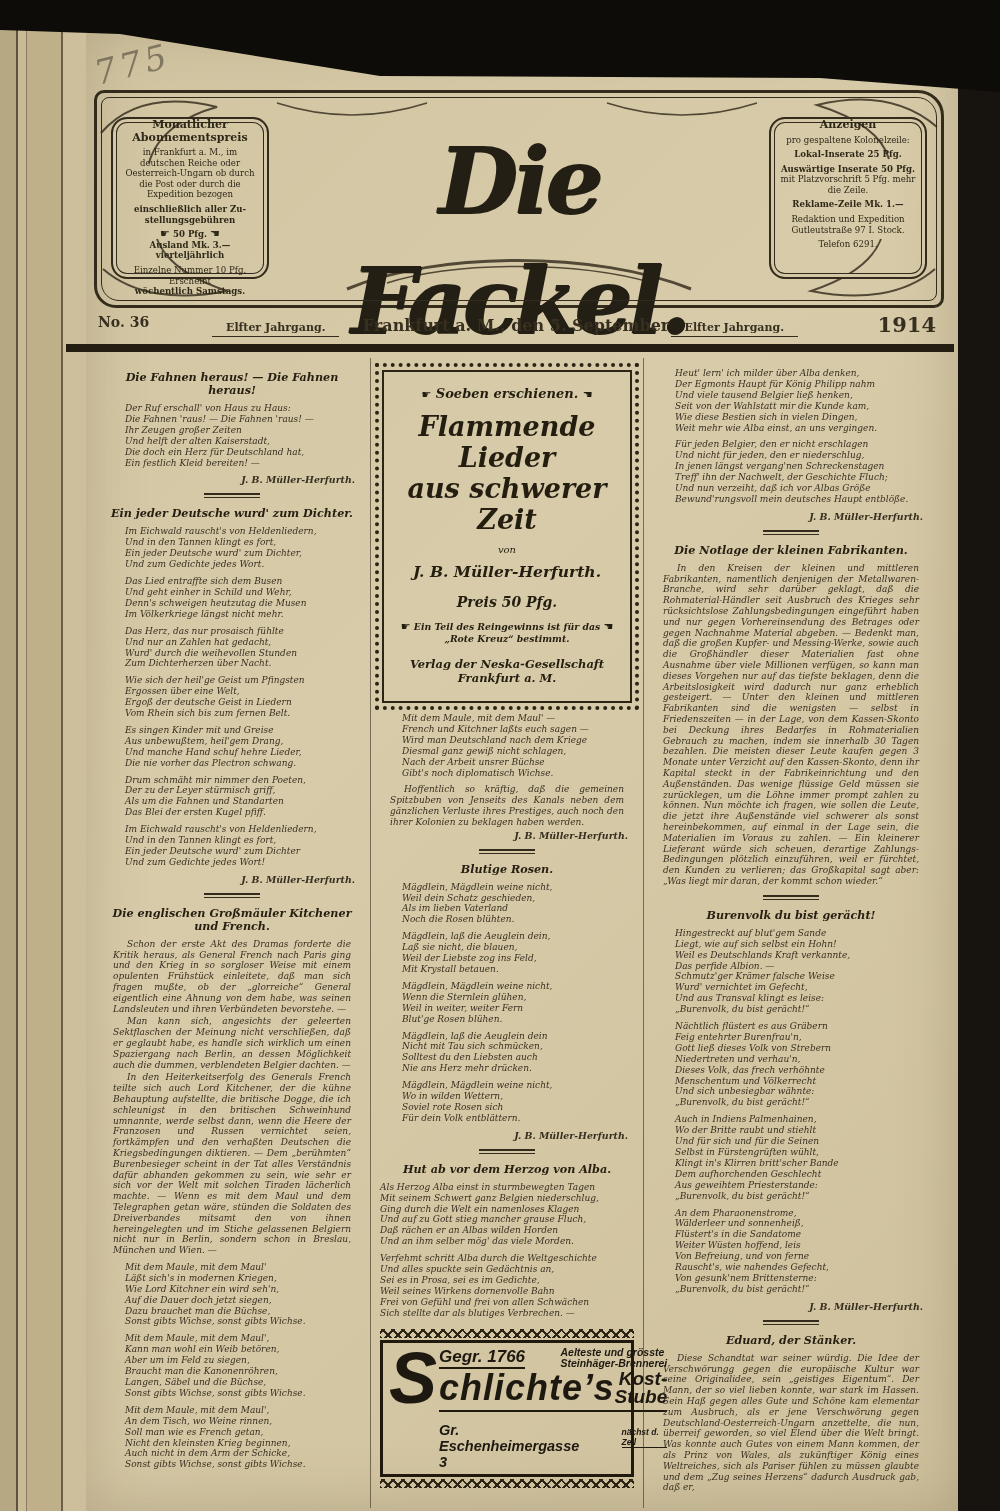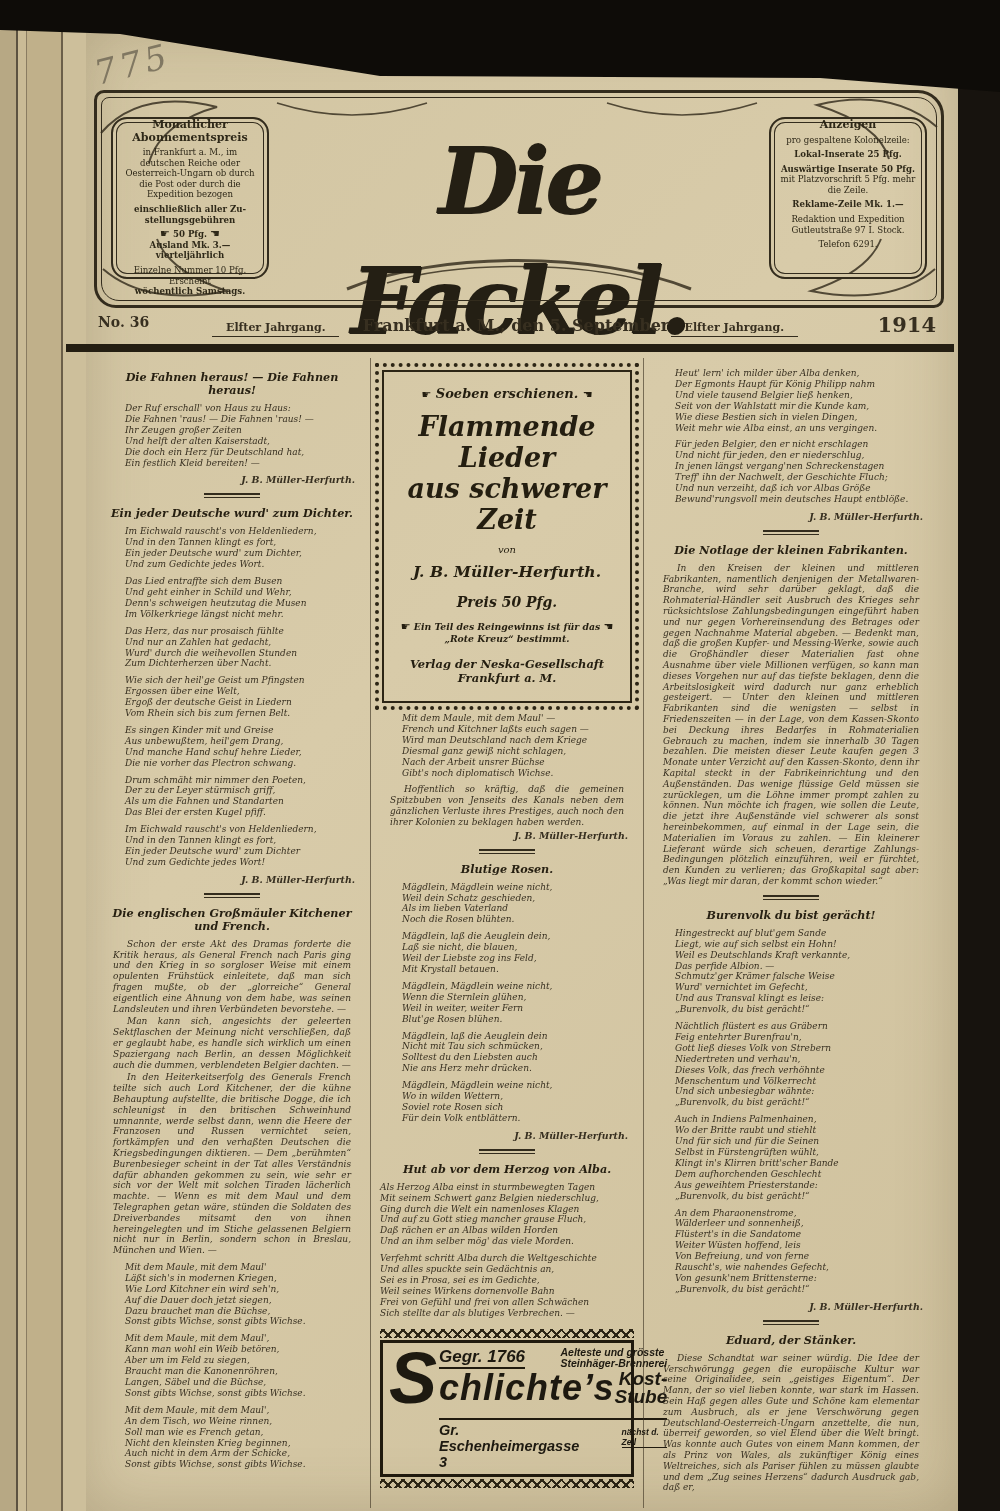--- a/index.html
+++ b/index.html
@@ -81,21 +81,21 @@
   .ad2-box{border:3px solid #201a0e;padding:4px 6px;display:flex;align-items:stretch;}
   .ad2 .bigS{font-size:72px;line-height:70px;font-weight:bold;margin:-4px 2px 0 0;}
   .ad2 .mid{flex:1;}
   .ad2 .row1{display:flex;justify-content:space-between;align-items:flex-start;}
   .ad2 .gegr{font-weight:bold;font-size:17px;border-bottom:2px solid #201a0e;}
   .ad2 .claim{font-weight:bold;font-size:10.5px;line-height:11.5px;text-align:left;}
   .ad2 .row2{display:flex;justify-content:space-between;align-items:center;}
   .ad2 .name{font-weight:bold;font-size:36px;line-height:34px;letter-spacing:1px;}
   .ad2 .kost{font-weight:bold;font-size:19px;line-height:18px;text-align:right;}
   .ad2 .row3{display:flex;justify-content:space-between;align-items:baseline;
-             border-top:2px solid #201a0e;margin-top:12px;padding:2px 0 0;gap:34px;}
+             border-top:2px solid #201a0e;margin-top:4px;padding:10px 0 0;gap:34px;}
   .ad2 .addr{font-weight:bold;font-size:14.5px;}
   .ad2 .nzeil{font-weight:bold;font-size:8.5px;border-bottom:1.5px solid #201a0e;}
 </style>
 </head>
 <body>
 
 <div class="page-stack">
   <div class="strip s1"></div>
   <div class="strip s2"></div>
   <div class="strip s3"></div>

